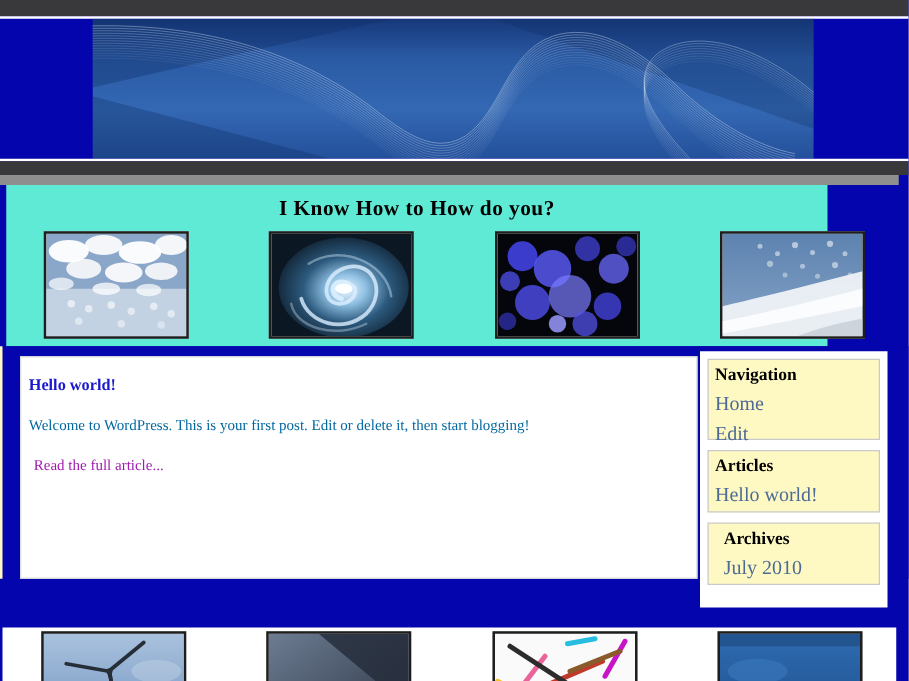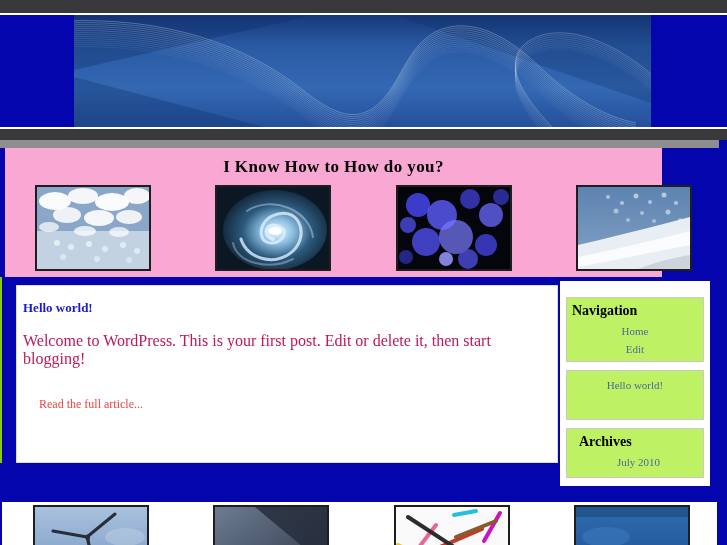--- a/index.html
+++ b/index.html
@@ -7,41 +7,41 @@
   #screen{position:relative;width:727px;height:545px;overflow:hidden;background:#0505AD;}
 
   .topbar{position:absolute;left:0;top:0;width:727px;height:13px;background:#39393B;}
   .wline1{position:absolute;left:0;top:13px;width:727px;height:2px;background:#ffffff;}
   .header-band{position:absolute;left:0;top:15px;width:727px;height:112px;}
   .header-img{position:absolute;left:74px;top:0;width:577px;height:112px;display:block;}
   .wline2{position:absolute;left:0;top:127px;width:727px;height:2px;background:#ffffff;}
   .darkbar{position:absolute;left:0;top:129px;width:727px;height:11px;background:#39393B;}
   .graybar{position:absolute;left:0;top:140px;width:719px;height:8px;background:#8E8E8E;}
 
-  .top-section{position:absolute;left:5px;top:148px;width:657px;height:129px;background:#f9a8d4;}
+  .top-section{position:absolute;left:5px;top:148px;width:657px;height:129px;background:#5eead4;}
   .site-title{margin:0;padding-top:9px;text-align:center;font-size:17px;font-weight:bold;color:#000;letter-spacing:0.4px;}
 
   .thumb{position:absolute;width:112px;height:82px;border:2px solid #1e1e1e;background:#ccc;cursor:pointer;}
   .thumb svg{display:block;}
   .t-row-top .thumb{top:37px;}
 
-  .blue-section{position:absolute;left:0;top:277px;width:725px;height:186px;background:#0505AD;border-left:2px solid #84cc16;}
+  .blue-section{position:absolute;left:0;top:277px;width:725px;height:186px;background:#0505AD;border-left:2px solid #fef9c3;}
   .main-box{position:absolute;left:14px;top:8px;width:540px;height:176px;background:#ffffff;border:1px solid #dcdcdc;padding:0;}
   .main-box-inner{padding:2px 6px;}
   .post-title{margin:12px 0 0 0;font-size:13px;font-weight:bold;color:#1a1acd;cursor:pointer;display:inline-block;}
-  .post-body{margin:16px 0 12px 0;font-size:16px;color:#be185d;}
-  .read-more{margin:17px 0 0 16px;font-size:12px;color:#ef4444;cursor:pointer;display:inline-block;}
+  .post-body{margin:16px 0 0 0;font-size:12px;color:#0369a1;}
+  .read-more{margin:17px 0 0 4px;font-size:12px;color:#a21caf;cursor:pointer;display:inline-block;}
 
   .sidebar-panel{position:absolute;left:558px;top:4px;width:150px;height:205px;background:#ffffff;}
-  .widget{margin:16px 6px 0 6px;background:#bef264;border:1px solid #c9c9c9;padding:2px 5px 6px 5px;}
+  .widget{margin:6px 6px 0 6px;background:#fef9c3;border:1px solid #c9c9c9;padding:2px 5px 6px 5px;}
   .widget.w1{height:55px;}
   .widget.w2{height:40px;margin-top:8px;}
   .widget.w3{height:40px;margin-top:8px;padding-left:12px;}
   .widget h3{margin:3px 0 0 0;font-size:14px;font-weight:bold;color:#000;}
-  .widget .wlink{display:block;font-size:11px;color:#4d6b94;cursor:pointer;margin-top:6px;text-align:center;}
+  .widget .wlink{display:block;font-size:16px;color:#4d6b94;cursor:pointer;margin-top:6px;}
 
   .bottom-band{position:absolute;left:2px;top:502px;width:715px;height:43px;background:#ffffff;}
   .t-row-bottom .thumb{top:3px;}
 </style>
 </head>
 <body>
 
 <div id="screen">
 
   <div class="topbar"></div>
@@ -212,20 +212,21 @@
       </div>
     </div>
 
     <div class="sidebar-panel">
       <div class="widget w1">
         <h3>Navigation</h3>
         <span class="wlink">Home</span>
         <span class="wlink">Edit</span>
       </div>
       <div class="widget w2">
+        <h3>Articles</h3>
         <span class="wlink">Hello world!</span>
       </div>
       <div class="widget w3">
         <h3>Archives</h3>
         <span class="wlink">July 2010</span>
       </div>
     </div>
   </div>
 
   <div class="bottom-band">

